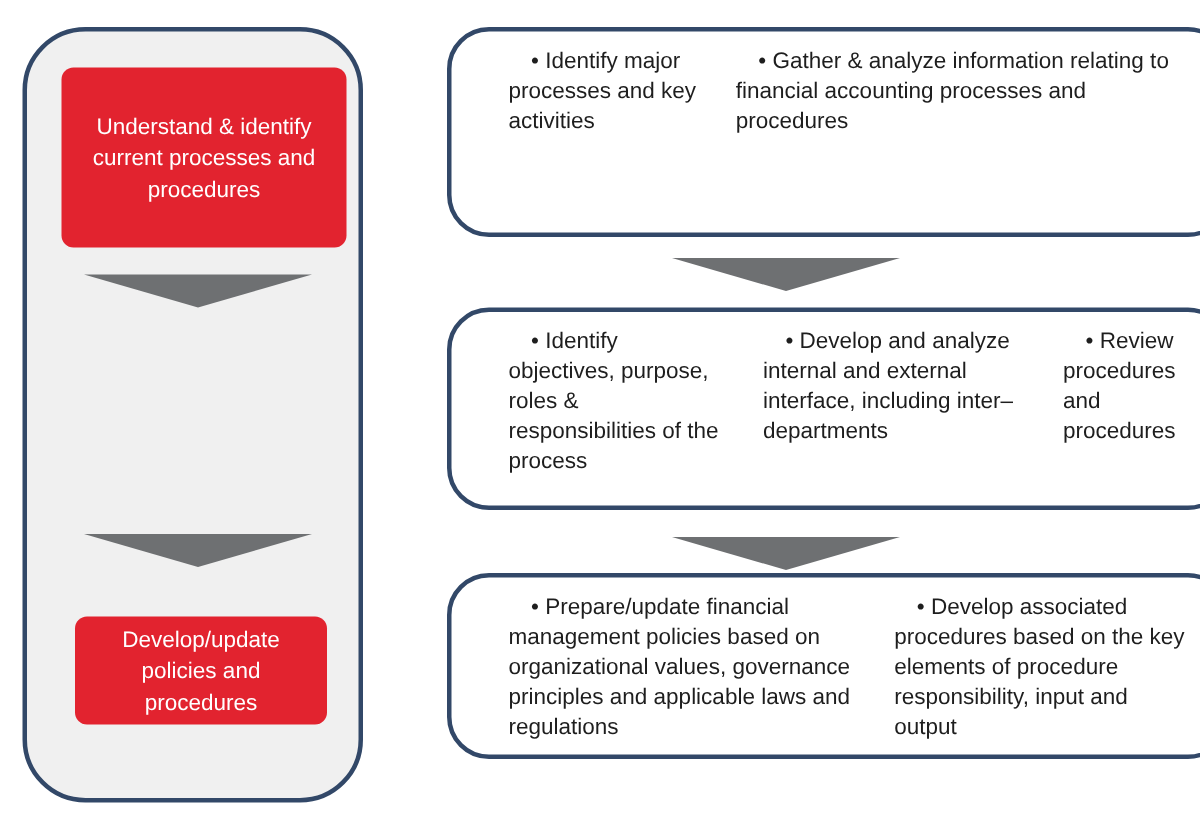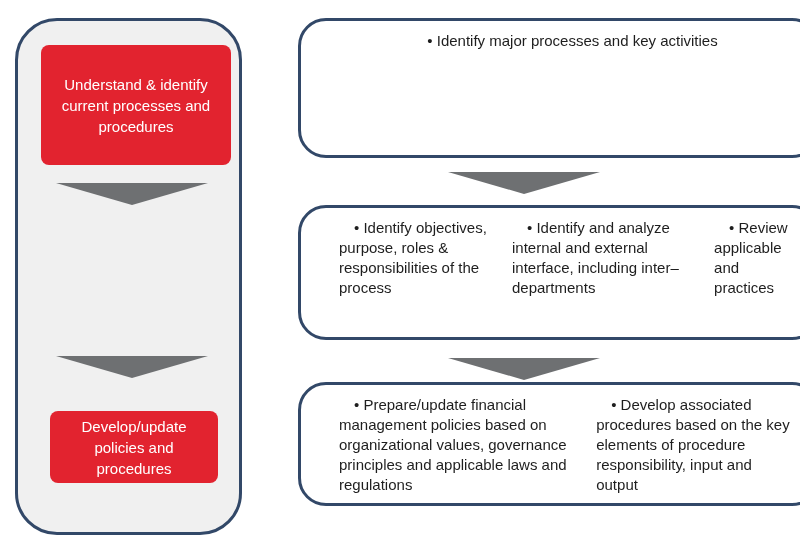--- a/index.html
+++ b/index.html
@@ -88,28 +88,29 @@
       <span>Develop/update
 policies and
 procedures</span>
     </div>
   </div>
 
   <div class="right-col">
 
     <div class="detail-box detail-1">
       <p class="bullet">• Identify major processes and key activities</p>
+      <p class="bullet">• Gather &amp; analyze information relating to financial accounting processes and procedures</p>
     </div>
 
     <div class="down-arrow r-arrow-1"></div>
 
     <div class="detail-box detail-2">
       <p class="bullet">• Identify objectives, purpose, roles &amp; responsibilities of the process</p>
-      <p class="bullet">• Identify and analyze internal and external interface, including inter–departments</p>
-      <p class="bullet">• Review applicable and practices</p>
+      <p class="bullet">• Develop and analyze internal and external interface, including inter–departments</p>
+      <p class="bullet">• Review procedures and procedures</p>
     </div>
 
     <div class="down-arrow r-arrow-2"></div>
 
     <div class="detail-box detail-3">
       <p class="bullet">• Prepare/update financial management policies based on organizational values, governance principles and applicable laws and regulations</p>
       <p class="bullet">• Develop associated procedures based on the key elements of procedure responsibility, input and output</p>
     </div>
 
   </div>

